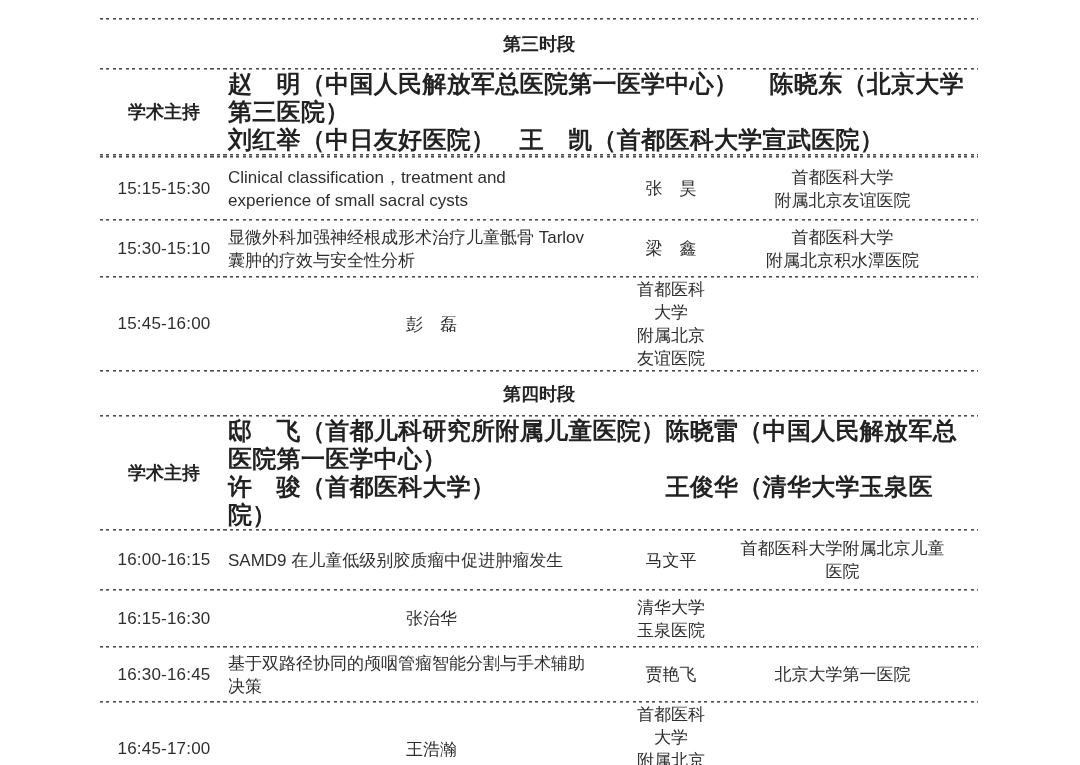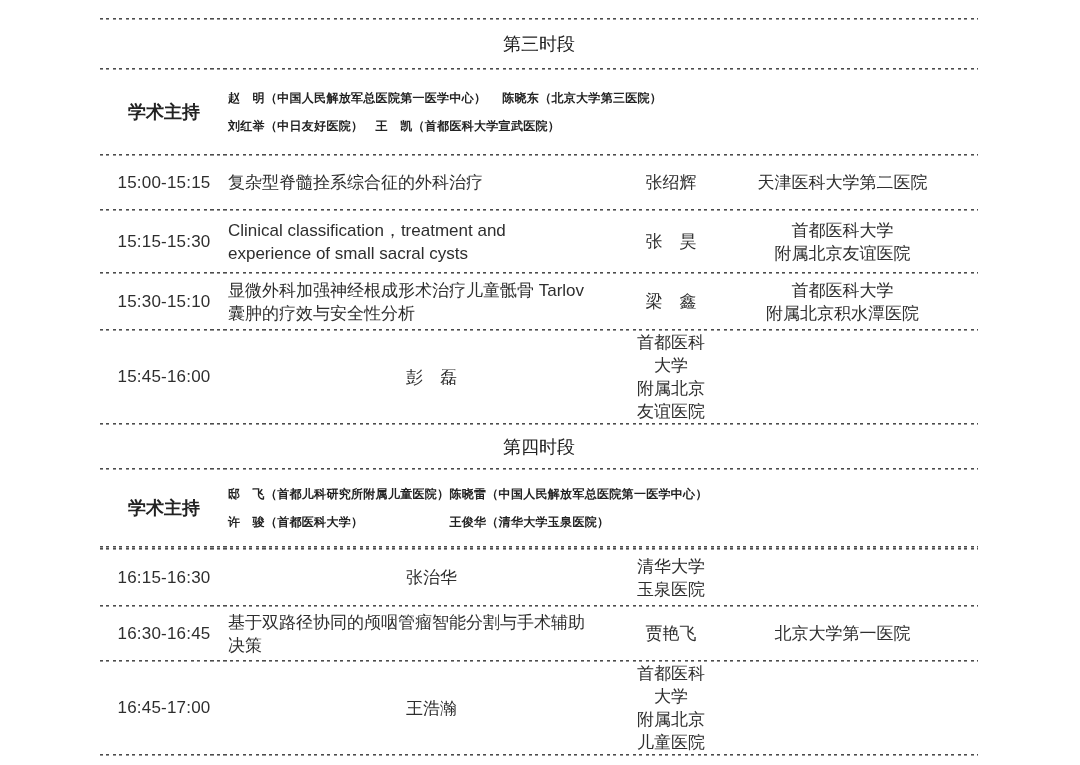--- a/index.html
+++ b/index.html
@@ -9,28 +9,28 @@
     color:#2e2e2e;overflow:hidden;
   }
   .sheet{position:absolute;left:100px;top:18px;width:878px;}
   .rule{
     height:2px;
     background:repeating-linear-gradient(90deg,#4c4c4c 0 3px,transparent 3px 6.5px);
     background-position:0 40%;background-size:100% 1.6px;background-repeat:no-repeat;
   }
   .section-title{
     display:flex;align-items:center;justify-content:center;
-    font-size:18px;font-weight:normal;color:#222;
+    font-size:18px;font-weight:bold;color:#222;
   }
   .hosts-row{display:grid;grid-template-columns:128px 1fr;align-items:center;}
   .hosts-label{
     text-align:center;font-size:18px;font-weight:bold;color:#222;
   }
   .hosts-lines{
-    font-size:12px;font-weight:bold;color:#222;line-height:28px;
+    font-size:24px;font-weight:bold;color:#222;line-height:28px;
     white-space:pre-line;letter-spacing:0.3px;
   }
   .sched-row{
     display:grid;grid-template-columns:128px 407px 72px 271px;
     align-items:center;
   }
   .time-cell{text-align:center;font-size:17px;letter-spacing:0.2px;}
   .talk-title{font-size:17px;line-height:23px;white-space:pre-line;}
   .speaker-cell{text-align:center;font-size:17px;white-space:pre;}
   .inst-cell{text-align:center;font-size:17px;line-height:23px;white-space:pre-line;}
@@ -51,26 +51,20 @@
   </div>
   <div class="rule"></div>
 
   <div class="hosts-row h84">
     <div class="hosts-label">学术主持</div>
     <div class="hosts-lines"><span>赵　明（中国人民解放军总医院第一医学中心）　 陈晓东（北京大学第三医院）</span>
 <span>刘红举（中日友好医院）　王　凯（首都医科大学宣武医院）</span></div>
   </div>
   <div class="rule"></div>
 
-  <div class="sched-row h53">
-    <div class="time-cell">15:00-15:15</div>
-    <div class="talk-title">复杂型脊髓拴系综合征的外科治疗</div>
-    <div class="speaker-cell">张绍辉</div>
-    <div class="inst-cell">天津医科大学第二医院</div>
-  </div>
   <div class="rule"></div>
 
   <div class="sched-row h61">
     <div class="time-cell">15:15-15:30</div>
     <div class="talk-title">Clinical classification，treatment and
 experience of small sacral cysts</div>
     <div class="speaker-cell">张　昊</div>
     <div class="inst-cell">首都医科大学
 附属北京友谊医院</div>
   </div>
@@ -99,20 +93,27 @@
   </div>
   <div class="rule"></div>
 
   <div class="hosts-row h76">
     <div class="hosts-label">学术主持</div>
     <div class="hosts-lines"><span>邸　飞（首都儿科研究所附属儿童医院）陈晓雷（中国人民解放军总医院第一医学中心）</span>
 <span>许　骏（首都医科大学）　　　　　　　王俊华（清华大学玉泉医院）</span></div>
   </div>
   <div class="rule"></div>
 
+  <div class="sched-row h58">
+    <div class="time-cell">16:00-16:15</div>
+    <div class="talk-title">SAMD9 在儿童低级别胶质瘤中促进肿瘤发生</div>
+    <div class="speaker-cell">马文平</div>
+    <div class="inst-cell">首都医科大学附属北京儿童
+医院</div>
+  </div>
   <div class="rule"></div>
 
   <div class="sched-row h55">
     <div class="time-cell">16:15-16:30</div>
     <div class="speaker-cell">张治华</div>
     <div class="inst-cell">清华大学玉泉医院</div>
   </div>
   <div class="rule"></div>
 
   <div class="sched-row h53">

